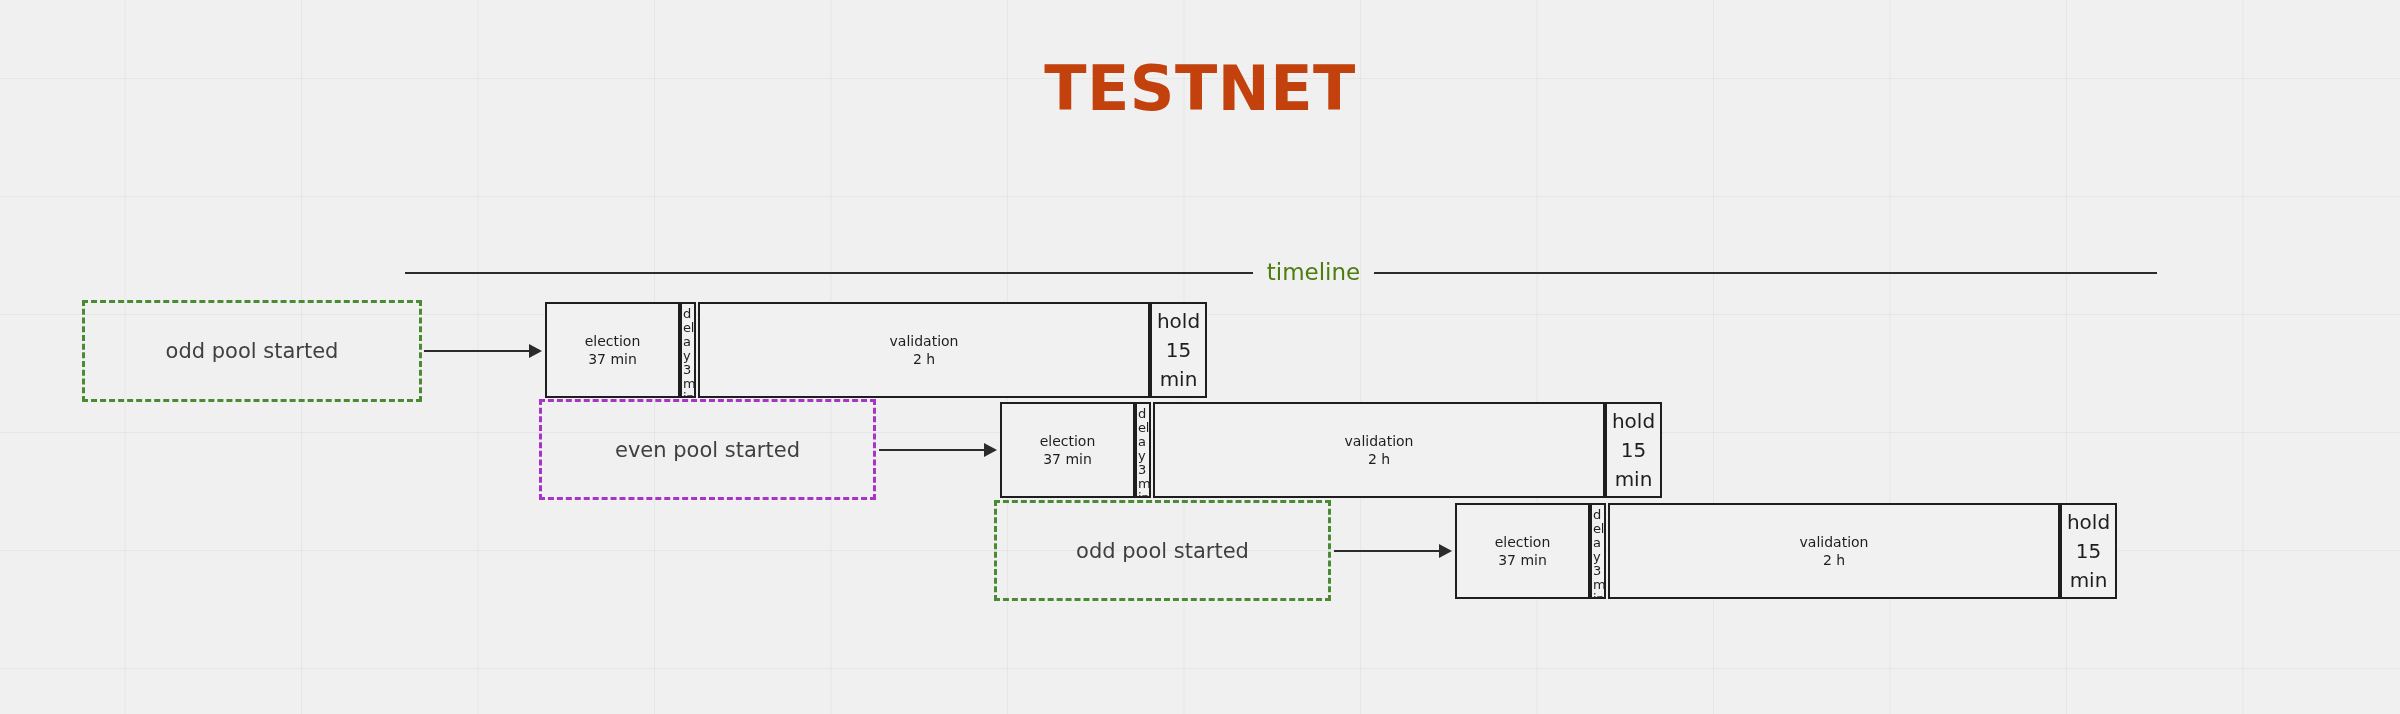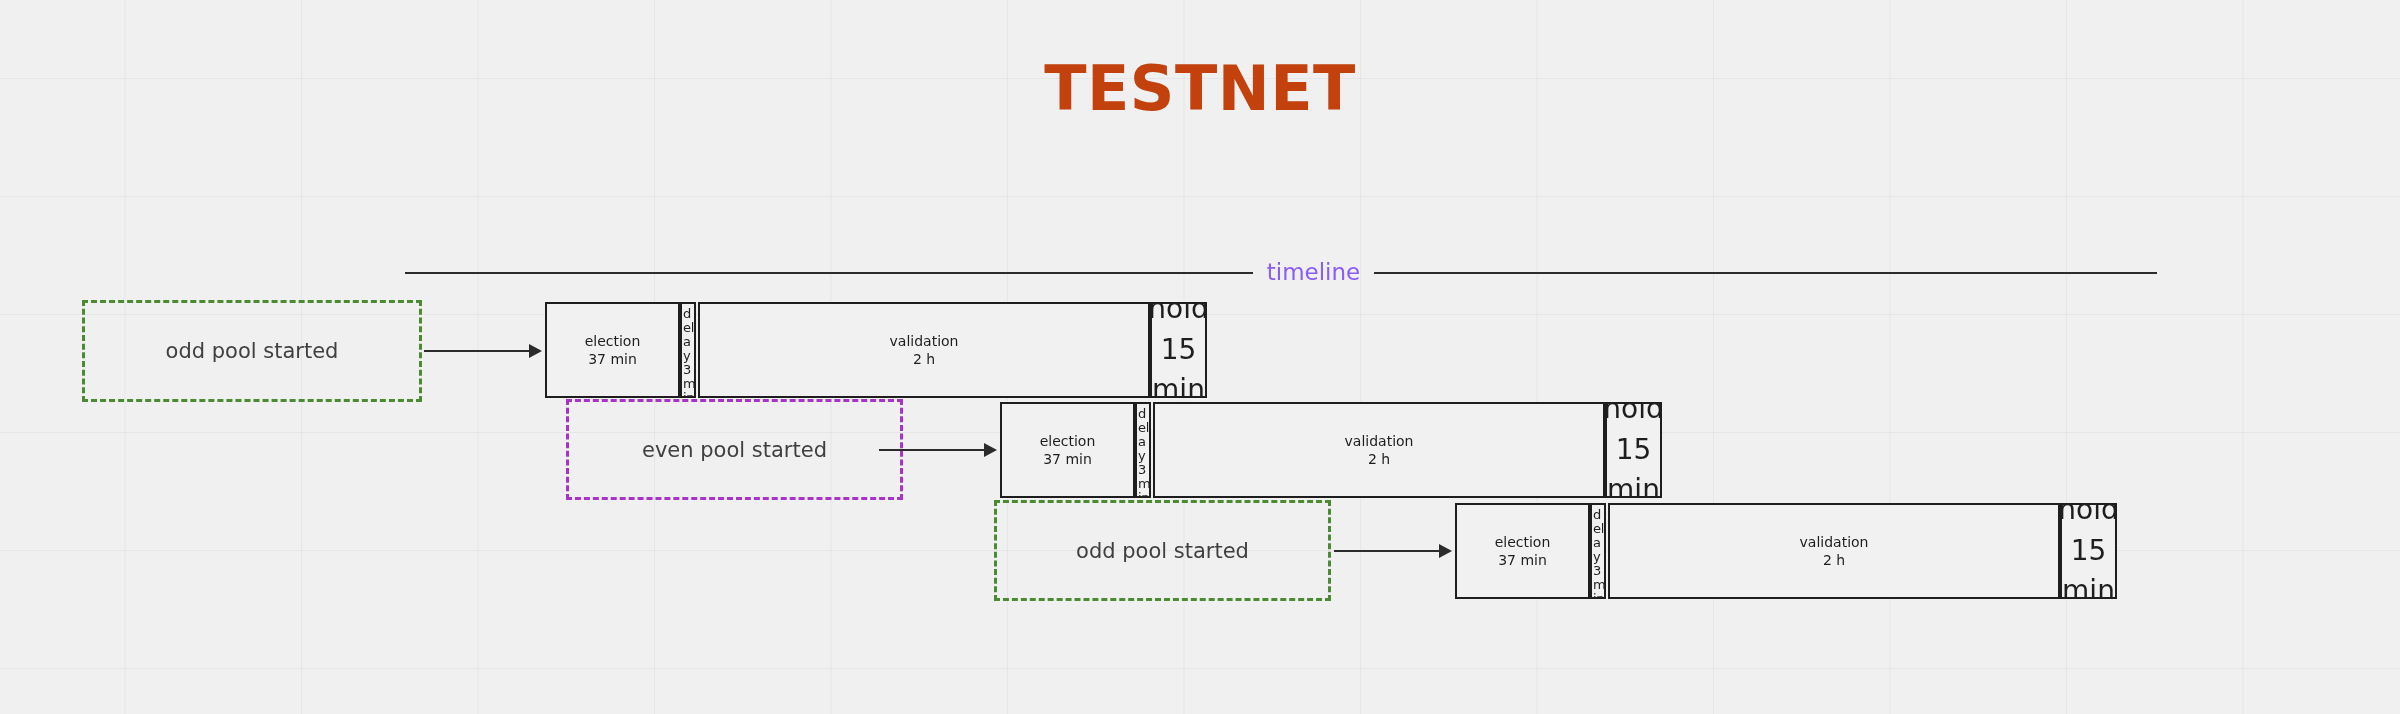--- a/index.html
+++ b/index.html
@@ -59,21 +59,21 @@
     height: 2px;
     background: #2b2b2b;
     flex: 1 1 auto;
   }
   #timeline-axis .rule.left  { flex-grow: 888; }
   #timeline-axis .rule.right { flex-grow: 820; }
   #timeline-label {
     flex: 0 0 auto;
     padding: 0 14px;
     font-size: 23px;
-    color: #8b5cf6;
+    color: #4d7c0f;
     white-space: nowrap;
     line-height: 1;
     transform: translateY(-1px);
   }
 
   
   .block {
     position: absolute;
     box-sizing: border-box;
     border: 2.5px solid #1e1e1e;
@@ -94,21 +94,21 @@
     line-height: 1.08;
     letter-spacing: -0.3px;
     word-break: break-all;
     padding: 3px 0 3px 1px;
     justify-content: flex-start;
     align-items: flex-start;
     text-align: left;
     border-width: 2px;
   }
   .block.hold {
-    font-size: 28px;
+    font-size: 20px;
     line-height: 1.45;
   }
 
   
   .callout {
     position: absolute;
     box-sizing: border-box;
     display: flex;
     align-items: center;
     justify-content: center;
@@ -175,21 +175,21 @@
   <div class="block" style="left:698px; top:302px; width:452px; height:96px;">
     <span>validation</span>
     <span class="l2">2 h</span>
   </div>
   <div class="block hold" style="left:1150px; top:302px; width:57px; height:96px;">
     <span>hold</span>
     <span class="l2">15</span>
     <span class="l2">min</span>
   </div>
 
-  <div class="callout purple" style="left:566px; top:399px; width:337px; height:101px;">
+  <div class="callout purple" style="left:539px; top:399px; width:337px; height:101px;">
     <span>even pool started</span>
   </div>
   <div class="arrow" style="left:879px; top:443px; width:118px;">
     <div class="shaft"></div>
     <div class="head"></div>
   </div>
 
   <div class="block" style="left:1000px; top:402px; width:135px; height:96px;">
     <span>election</span>
     <span class="l2">37 min</span>

